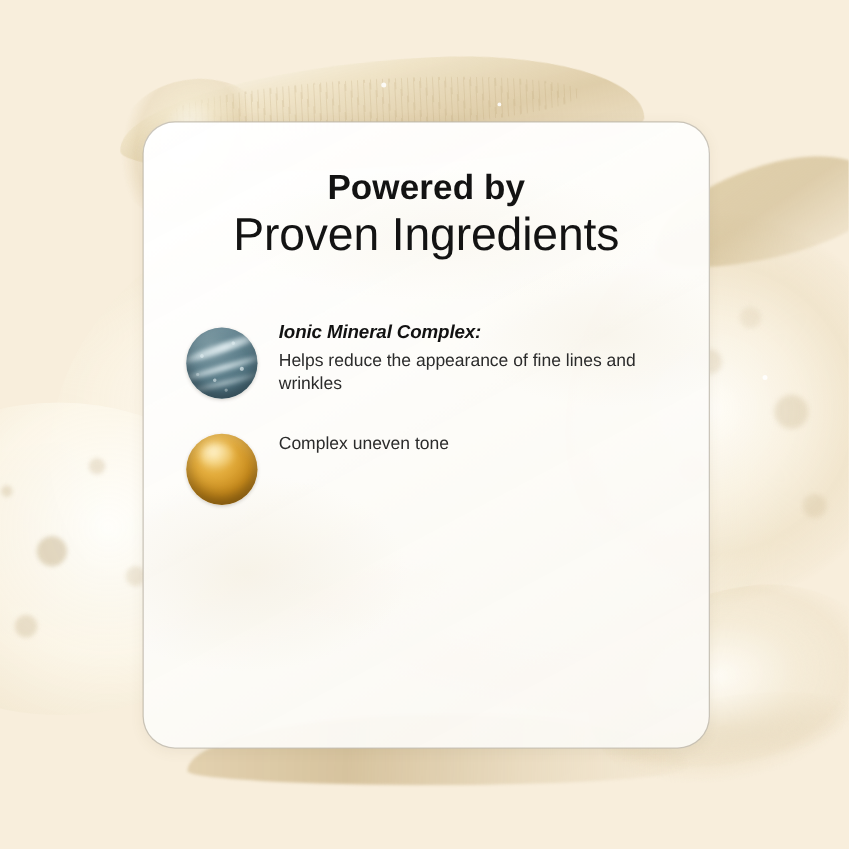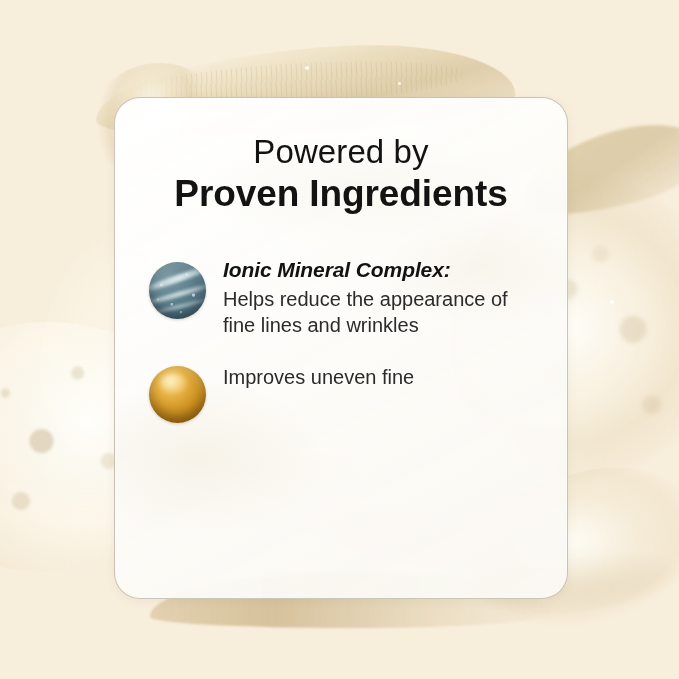--- a/index.html
+++ b/index.html
@@ -228,29 +228,29 @@
   .heading {
     position: absolute;
     left: 0;
     right: 0;
     top: 36px;
     text-align: center;
     color: #131313;
   }
   .heading .line1 {
     display: block;
-    font-size: 33px;
-    font-weight: 400;
+    font-size: 28px;
+    font-weight: 700;
     letter-spacing: 0.1px;
     line-height: 1.12;
   }
   .heading .line2 {
     display: block;
     font-size: 37px;
-    font-weight: 700;
+    font-weight: 400;
     letter-spacing: -0.1px;
     line-height: 1.14;
     margin-top: 2px;
   }
 
   
   .list {
     position: absolute;
     left: 34px;
     top: 158px;
@@ -355,30 +355,30 @@
     box-shadow: inset 0 -5px 10px rgba(72,86,104,0.50), inset 0 3px 7px rgba(240,246,251,0.30);
   }
 
   .item-text {
     flex: 1 1 auto;
     min-width: 0;
     padding-top: 1px;
   }
   .item-title {
     display: block;
-    font-size: 21px;
+    font-size: 15px;
     font-weight: 700;
     font-style: italic;
     color: #121212;
     letter-spacing: -0.1px;
     line-height: 1.24;
   }
   .item-desc {
     display: block;
-    font-size: 20px;
+    font-size: 14px;
     font-weight: 400;
     color: #2b2b2b;
     line-height: 1.30;
     margin-top: 3px;
     max-width: 300px;
   }
 </style>
 </head>
 <body>
 
@@ -425,21 +425,21 @@
             <span class="item-desc">Helps reduce the appearance of fine lines and wrinkles</span>
           </div>
         </div>
 
         <div class="item">
           <div class="bead bead-gold">
             <div class="gloss"></div>
             <div class="rim"></div>
           </div>
           <div class="item-text">
-            <span class="item-desc">Improves uneven fine</span>
+            <span class="item-desc">Complex uneven tone</span>
           </div>
         </div>
 
 
       </div>
     </div>
   </div>
 
 </div>
 

